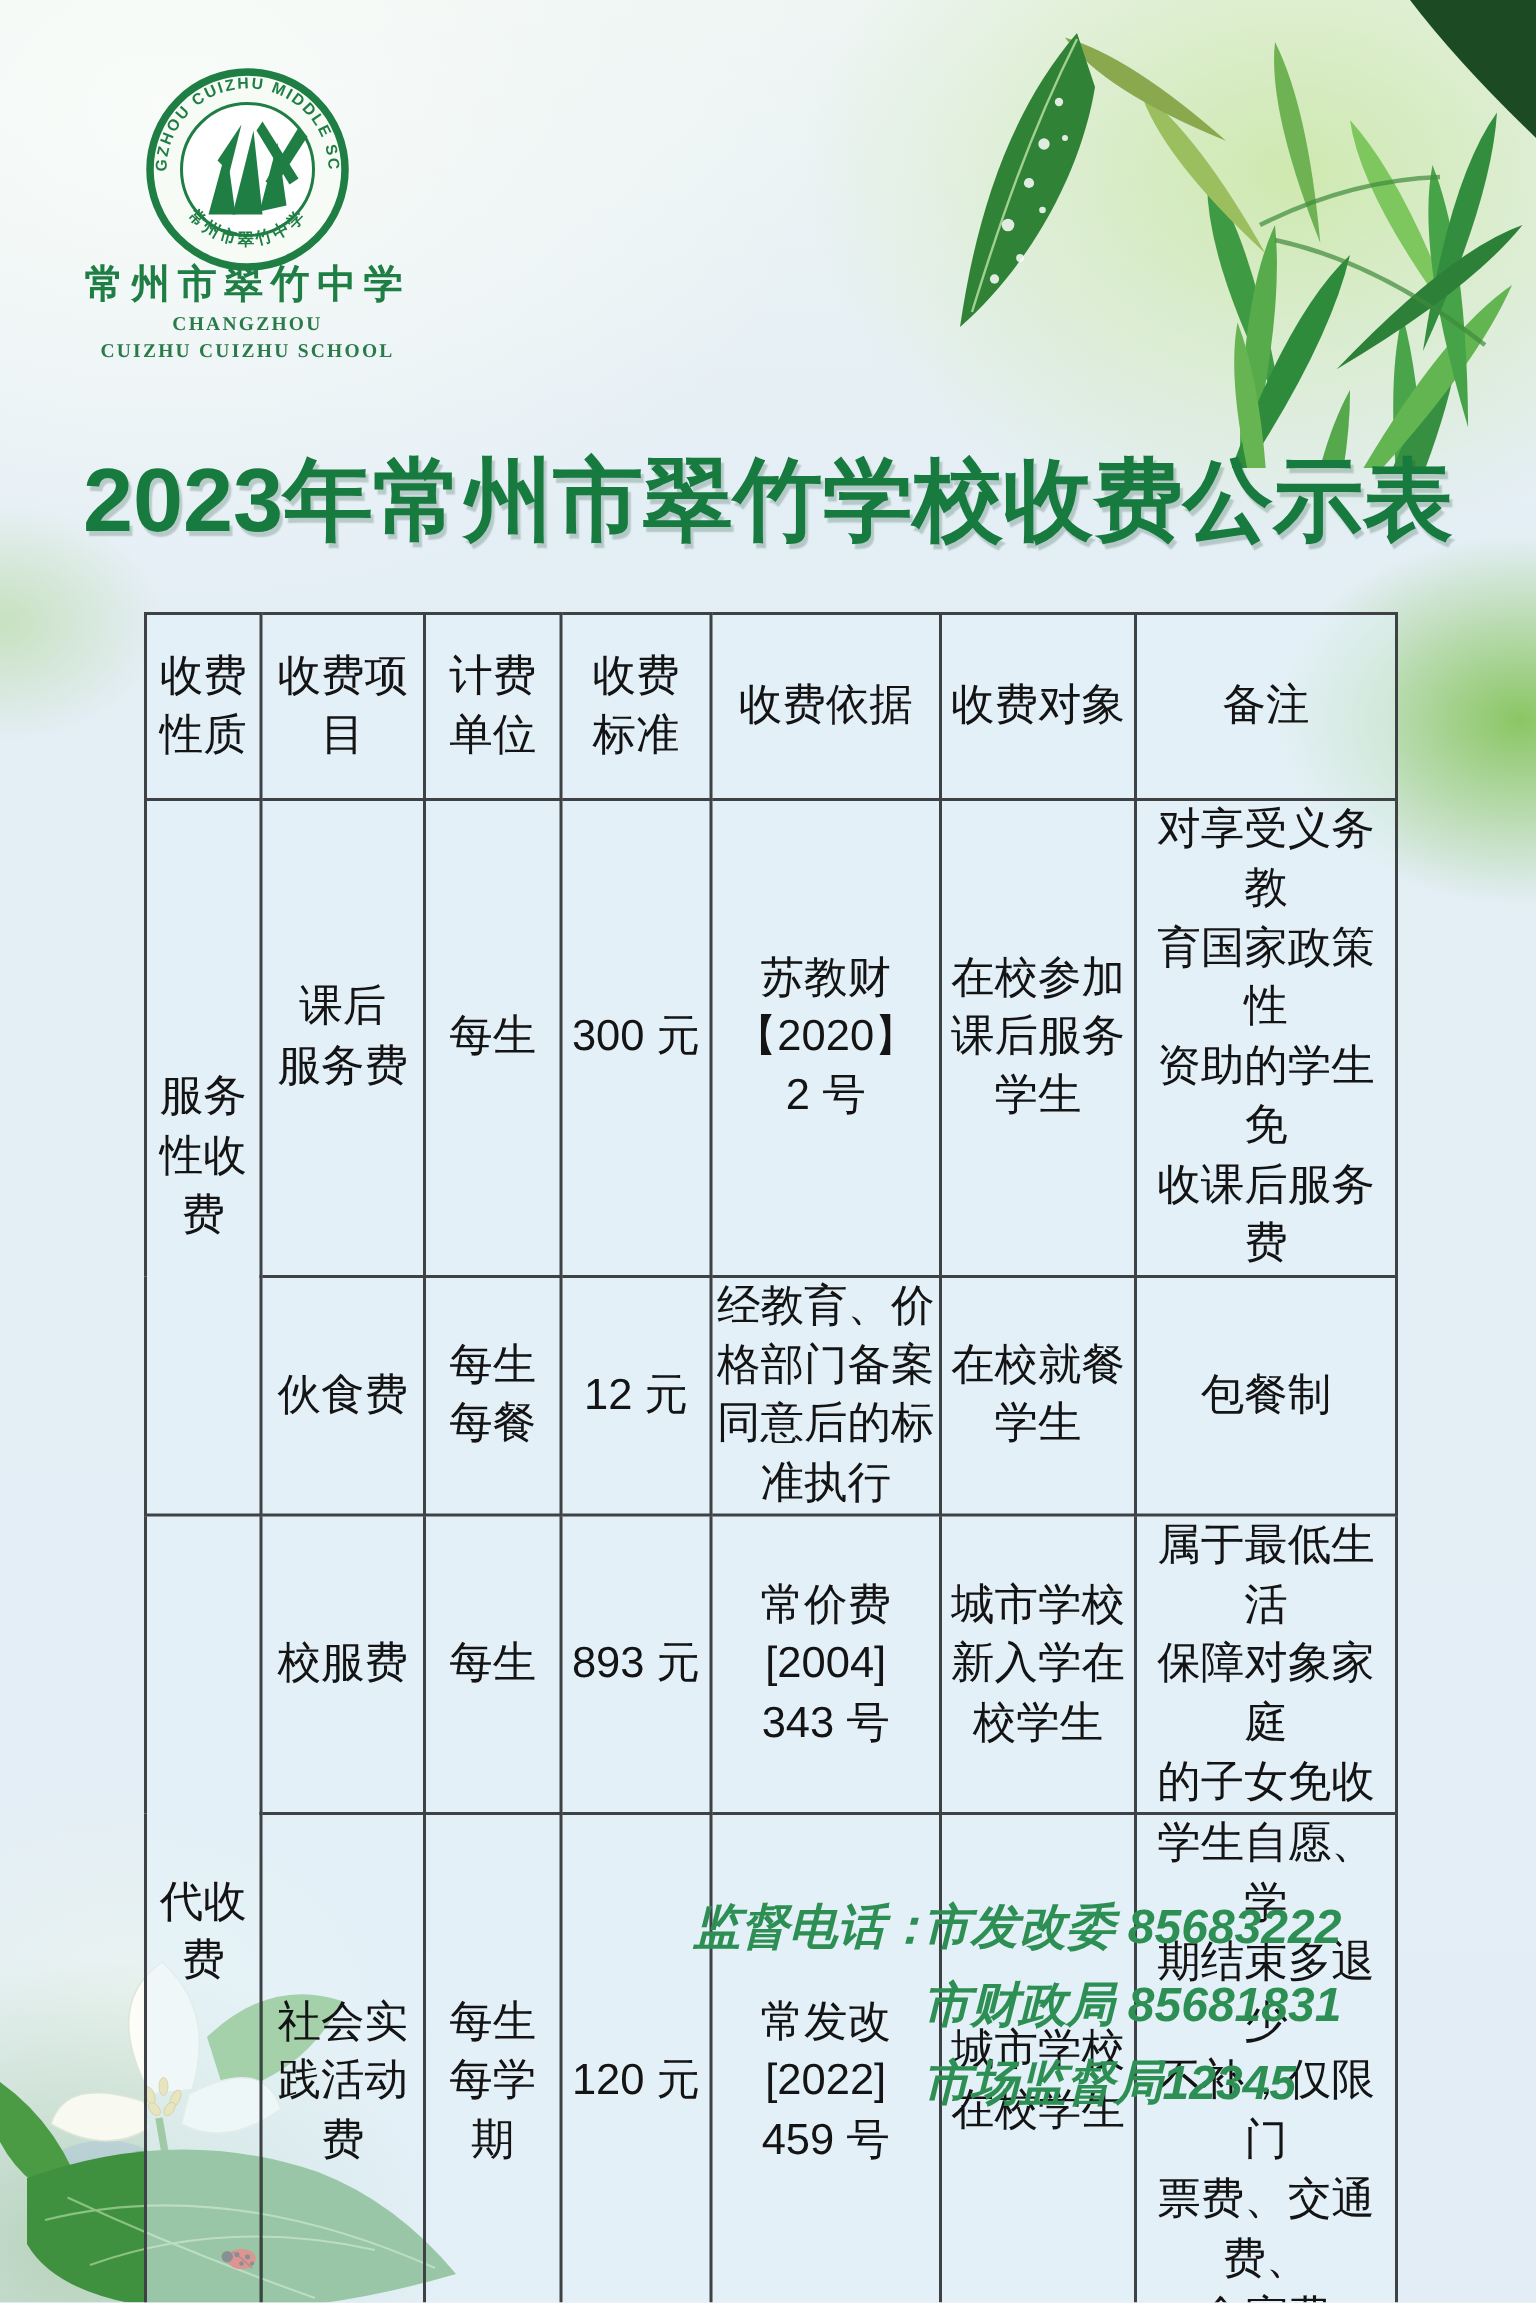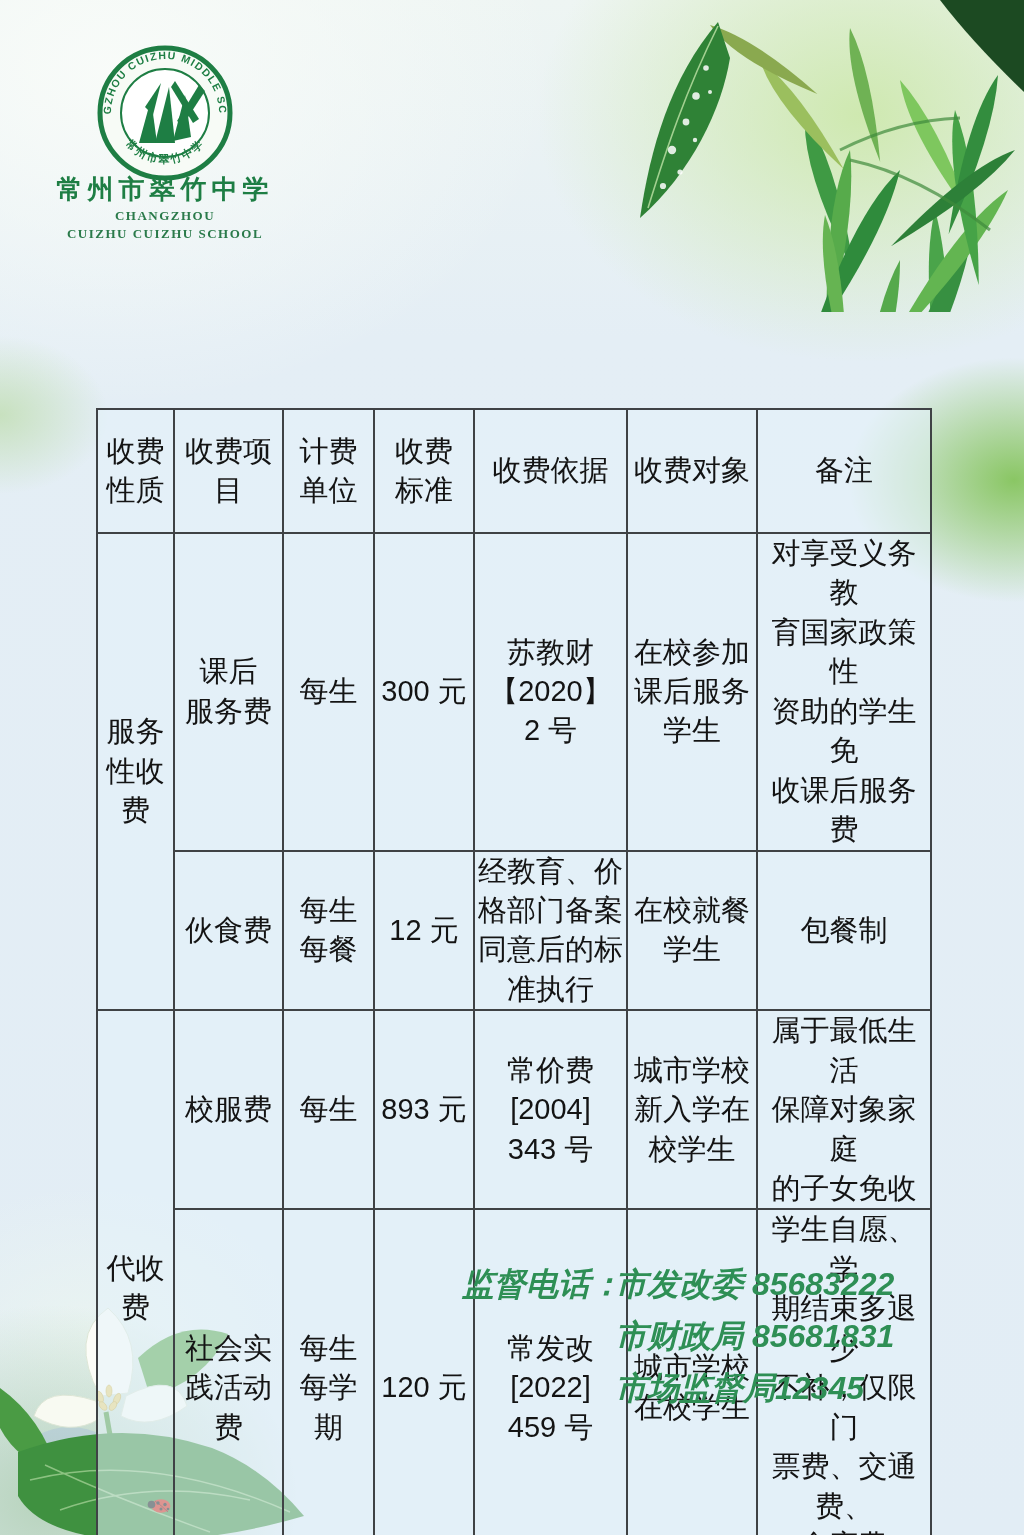--- a/index.html
+++ b/index.html
@@ -187,20 +187,21 @@
       <polygon points="-20,-6 -4,-30 -12,2"></polygon>
       <polygon points="8,28 20,-18 26,24"></polygon>
       <polygon points="10,-32 34,6 28,10 6,-26"></polygon>
       <polygon points="34,-28 12,8 18,12 40,-22"></polygon>
     </g>
   </svg>
   <div class="school-name-cn">常州市翠竹中学</div>
   <div class="school-name-en en1">CHANGZHOU</div>
   <div class="school-name-en en2">CUIZHU CUIZHU SCHOOL</div>
 
+  <div class="poster-title">2023年常州市翠竹学校收费公示表</div>
 
   <table class="fee-table">
     <colgroup>
       <col style="width:77px">
         <col style="width:109px">
         <col style="width:91px">
       <col style="width:100px">
         <col style="width:153px">
         <col style="width:130px">
         <col style="width:174px">

